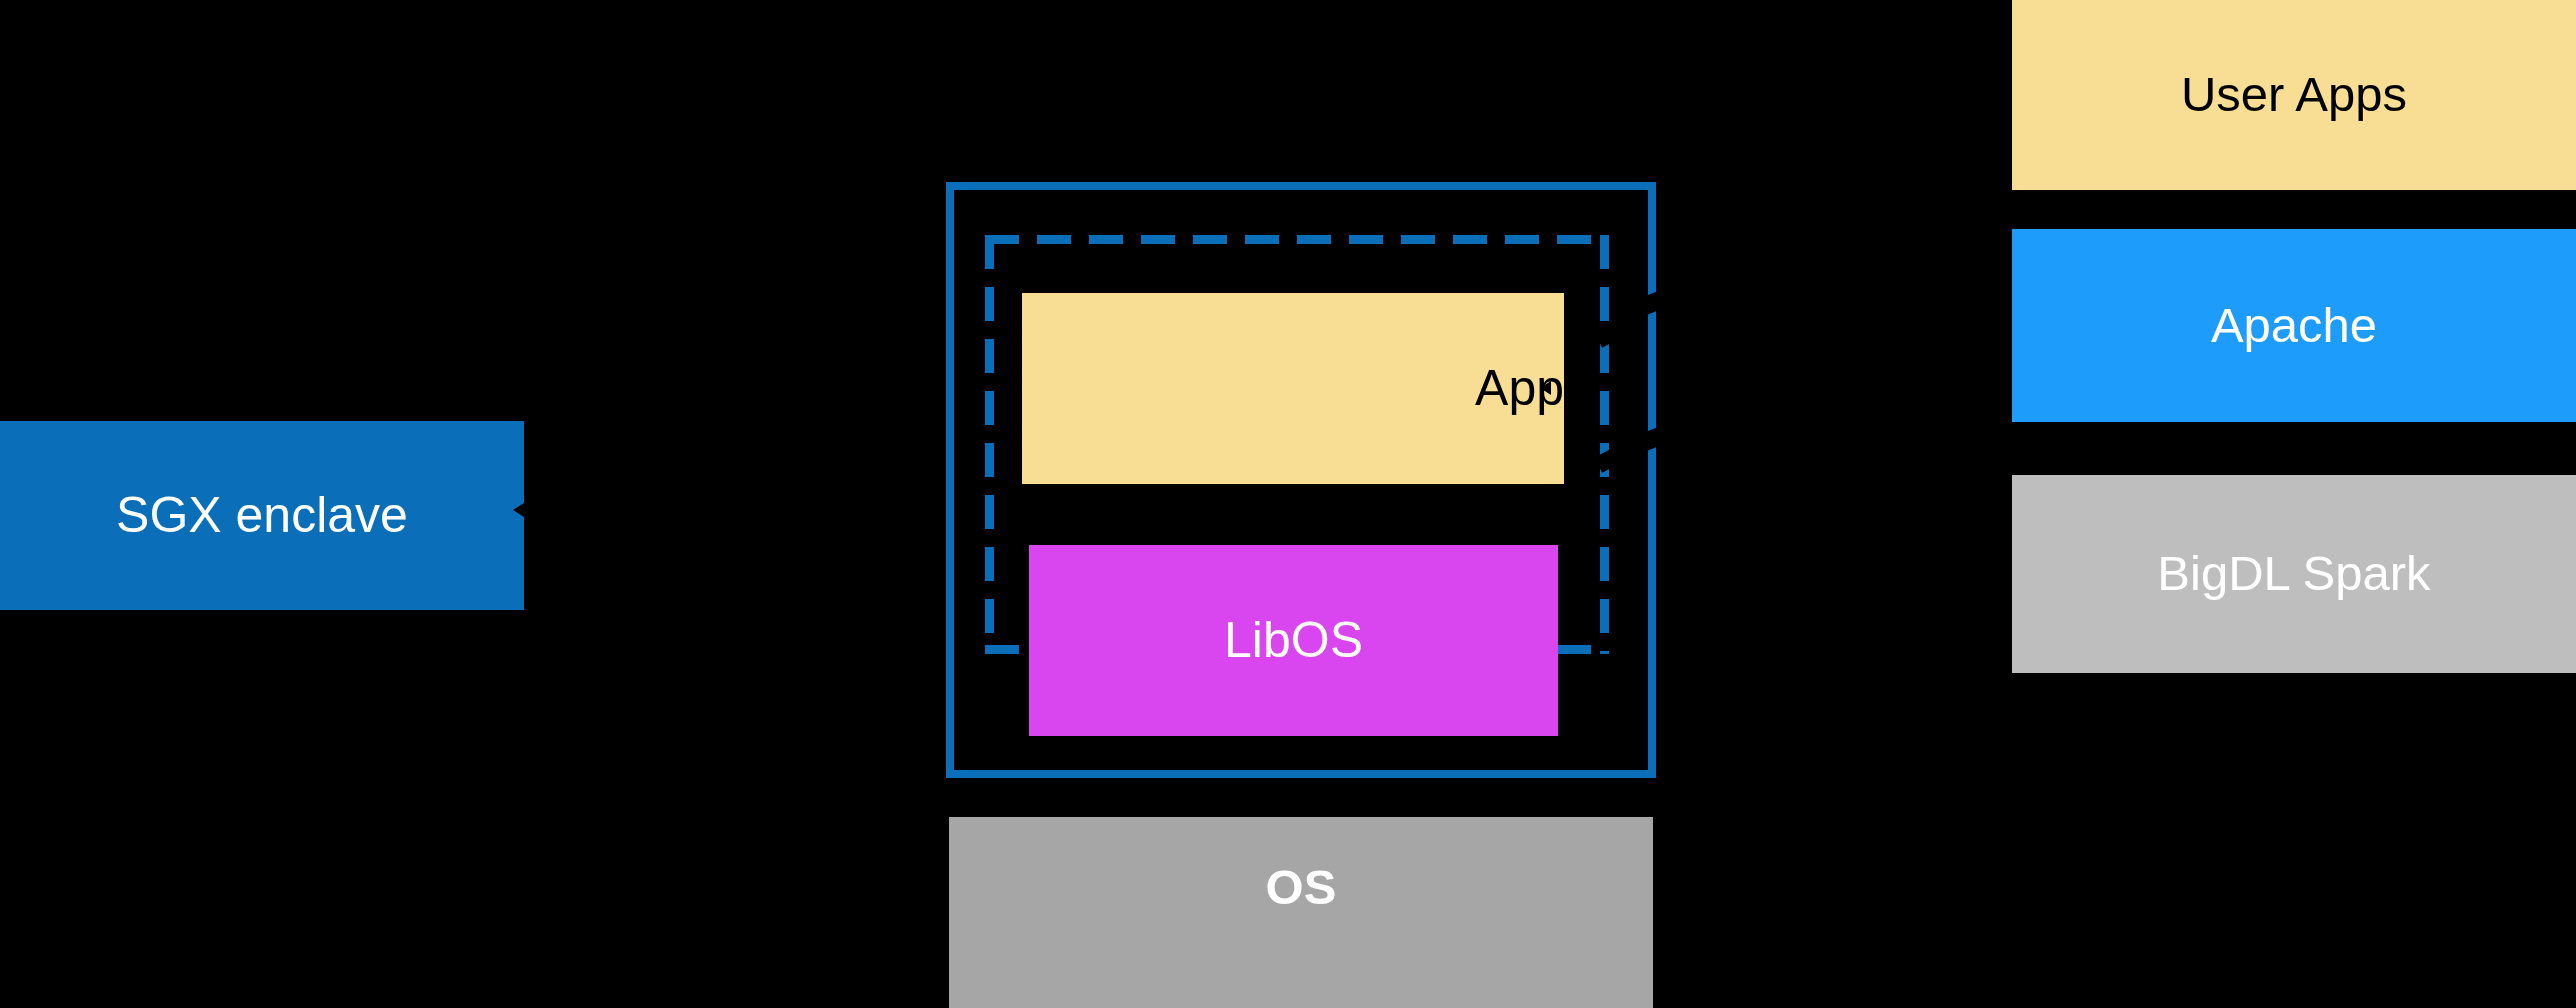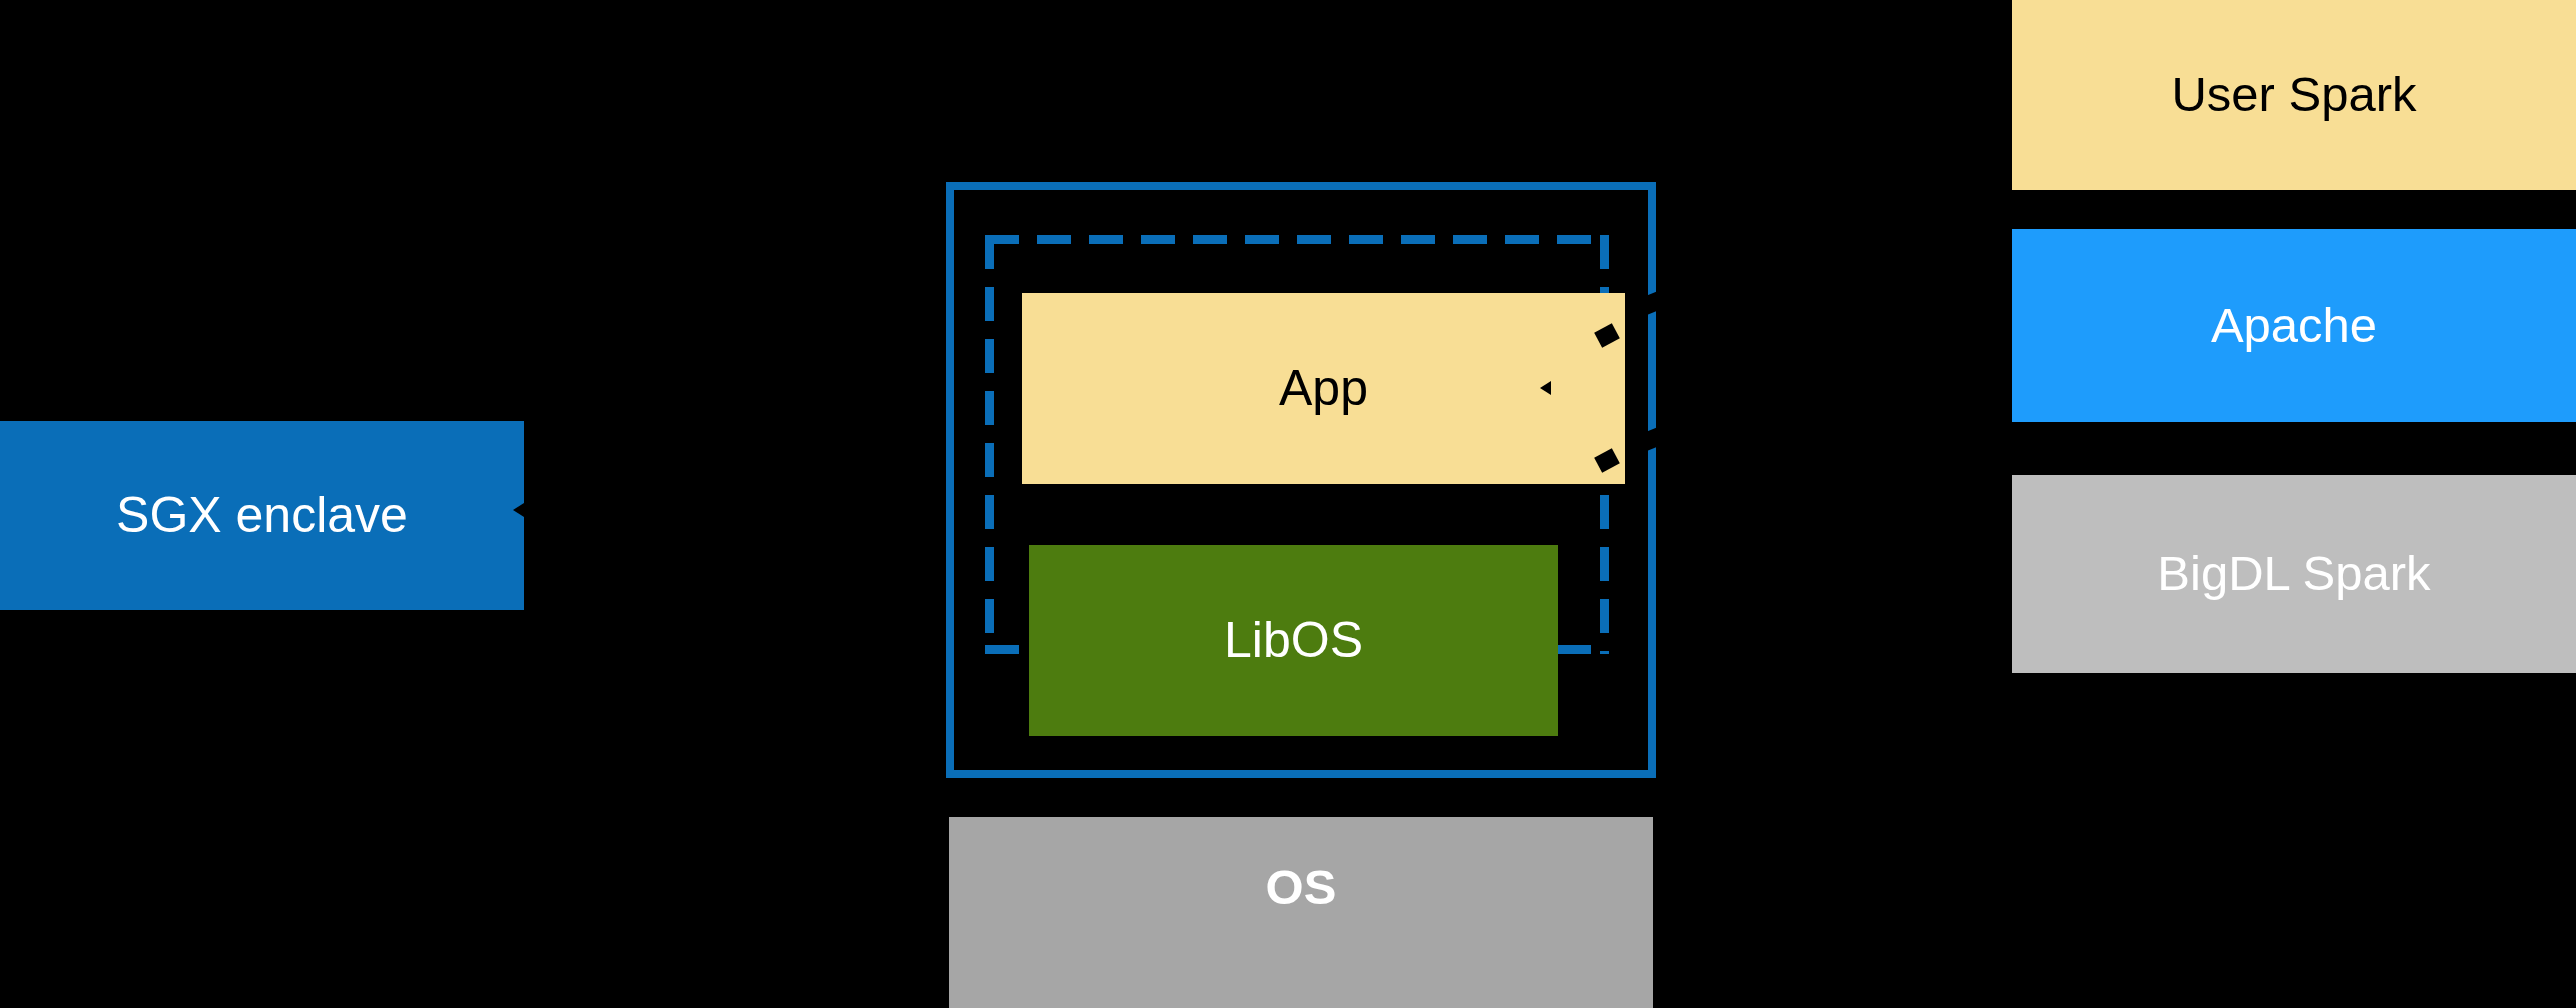--- a/index.html
+++ b/index.html
@@ -82,32 +82,33 @@
     );
   }
   #dash-top    { top: 0; }
   #dash-bottom { bottom: 0; }
   #dash-left   { left: 0; }
   #dash-right  { right: 0; }
 
   #app-box {
     left: 1022px;
     top: 293px;
-    width: 603px;
+    width: 542px;
     height: 191px;
     background: #F8DE95;
     color: #000000;
     font-size: 50px;
+    justify-content: flex-end;
   }
   #libos-box {
     left: 1029px;
     top: 545px;
     width: 529px;
     height: 191px;
-    background: #4d7c0f;
+    background: #d946ef;
     color: #FFFFFF;
     font-size: 50px;
   }
 
   
   #os-box {
     left: 949px;
     top: 817px;
     width: 704px;
     height: 251px;
@@ -191,21 +192,21 @@
 
   <div class="box" id="libos-box">
     <span>LibOS</span>
   </div>
 
   <div class="box" id="os-box">
     <span>OS</span>
   </div>
 
   <div class="box right-box" id="user-apps-box">
-    <span>User Spark</span>
+    <span>User Apps</span>
   </div>
 
   <div class="box right-box" id="bigdl-box">
     <span>Apache</span>
   </div>
 
   <div class="box right-box" id="apache-spark-box">
     <span>BigDL Spark</span>
   </div>
 

